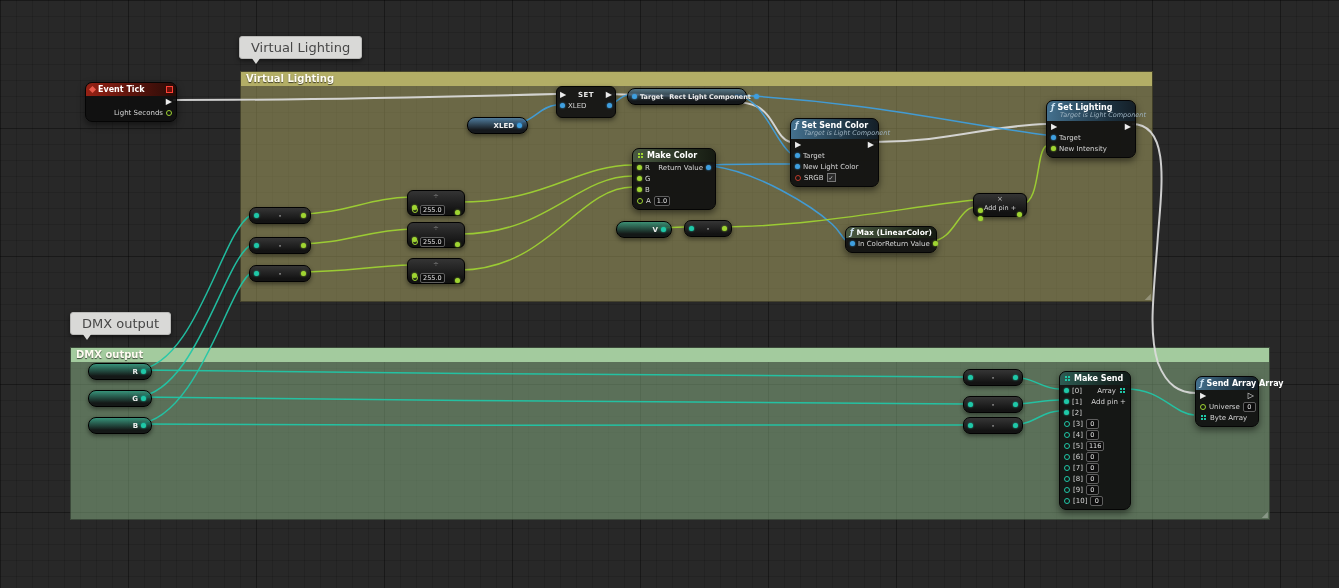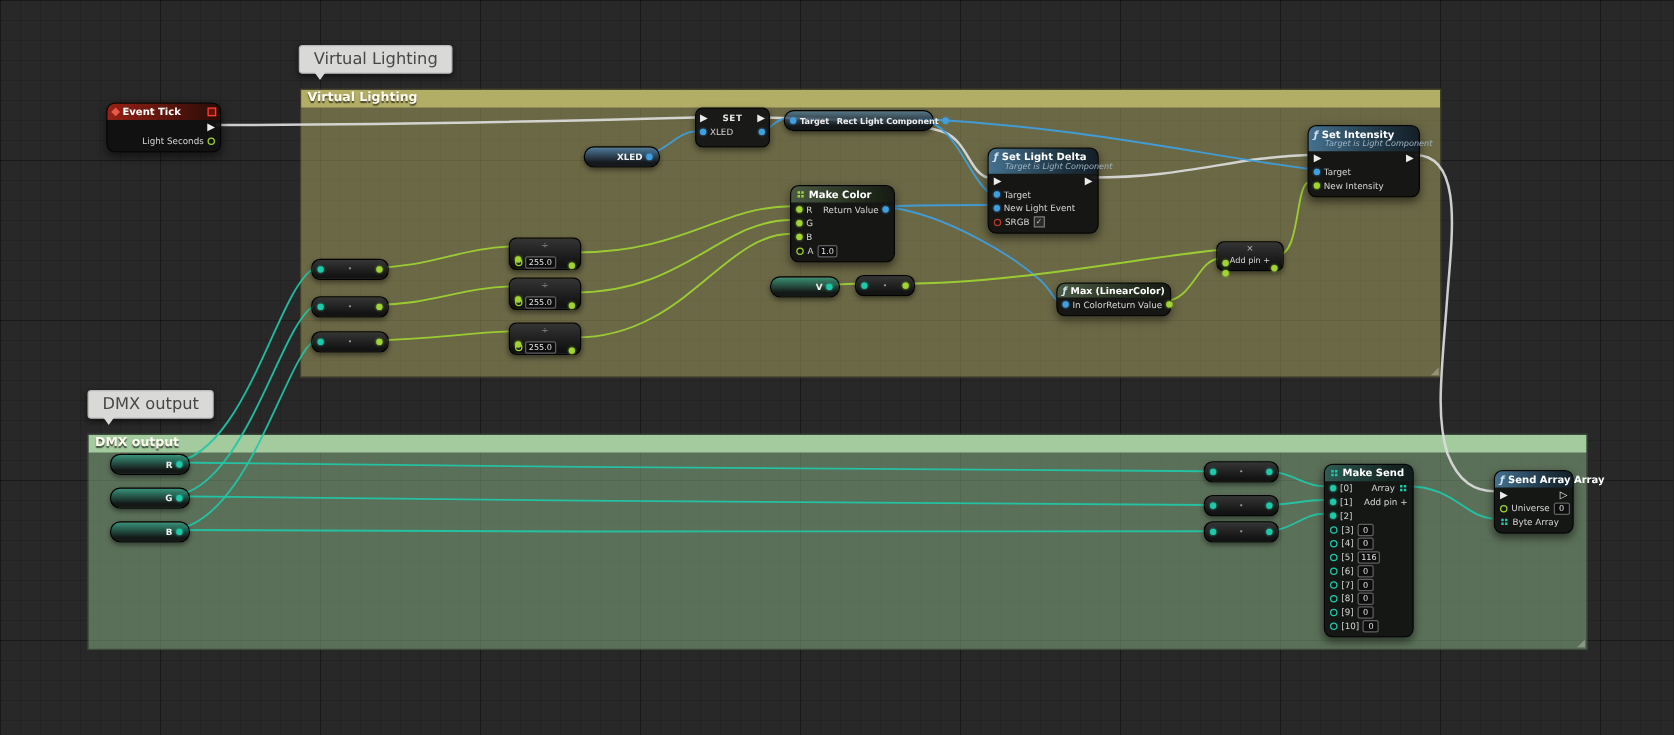--- a/index.html
+++ b/index.html
@@ -222,57 +222,57 @@
             <span class="pin-c hollow" style="border-color: rgb(159, 212, 50);"></span>
             <span class="plabel">A</span>
             <span class="valbox">1.0</span>
           </span>
         </div>
       </div>
       <div class="node" style="left: 790px; top: 118px; width: 87px;">
         <div class="hdr g-blue">
           <div class="hrow">
             <span class="fnic">ƒ</span>
-            <span>Set Light Delta</span>
+            <span>Set Send Color</span>
           </div>
           <div class="sub">Target is Light Component</div>
         </div>
         <div class="row">
           <span class="cell">
             <span class="pin-exec">▶</span>
           </span>
           <span class="cell">
             <span class="pin-exec">▶</span>
           </span>
         </div>
         <div class="row">
           <span class="cell">
             <span class="pin-c" style="background: rgb(63, 159, 223); box-shadow: rgb(63, 159, 223) 0px 0px 2px;"></span>
             <span class="plabel">Target</span>
           </span>
         </div>
         <div class="row">
           <span class="cell">
             <span class="pin-c" style="background: rgb(63, 159, 223); box-shadow: rgb(63, 159, 223) 0px 0px 2px;"></span>
-            <span class="plabel">New Light Event</span>
+            <span class="plabel">New Light Color</span>
           </span>
         </div>
         <div class="row">
           <span class="cell">
             <span class="pin-c hollow" style="border-color: rgb(192, 57, 43);"></span>
             <span class="plabel">SRGB</span>
             <span class="chk">✓</span>
           </span>
         </div>
       </div>
       <div class="node" style="left: 1046px; top: 100px; width: 88px;">
         <div class="hdr g-blue">
           <div class="hrow">
             <span class="fnic">ƒ</span>
-            <span>Set Intensity</span>
+            <span>Set Lighting</span>
           </div>
           <div class="sub">Target is Light Component</div>
         </div>
         <div class="row">
           <span class="cell">
             <span class="pin-exec">▶</span>
           </span>
           <span class="cell">
             <span class="pin-exec">▶</span>
           </span>

